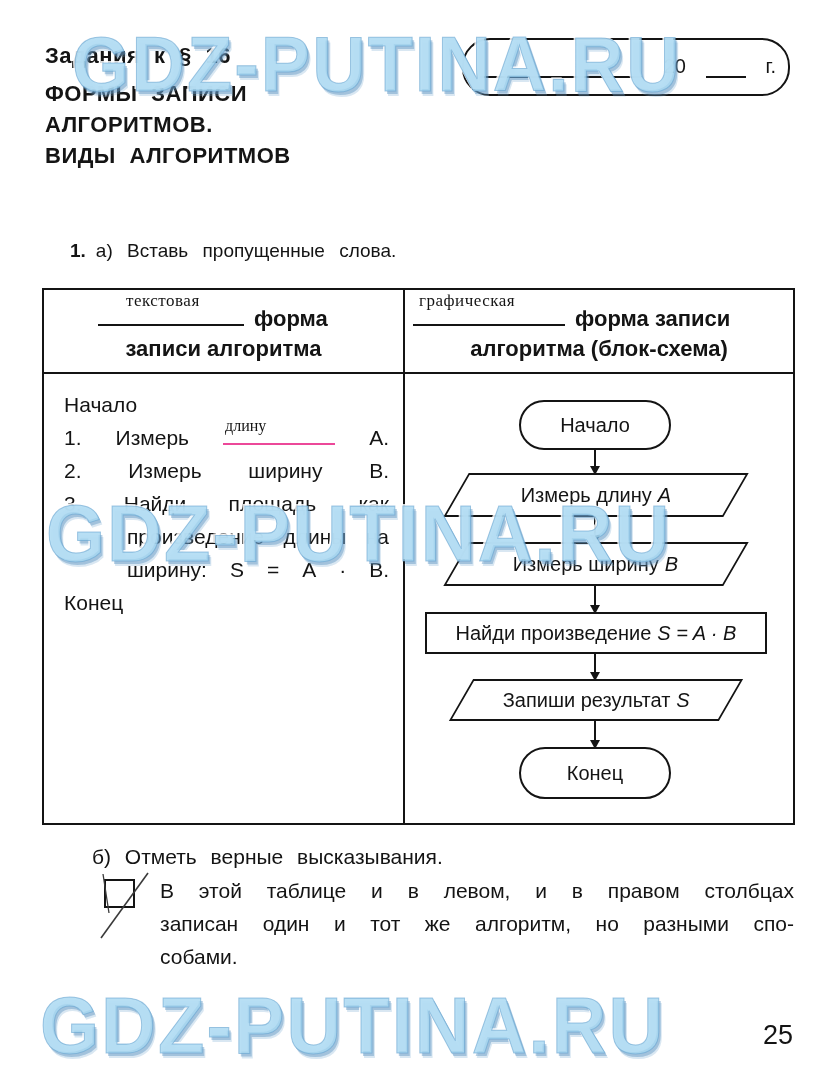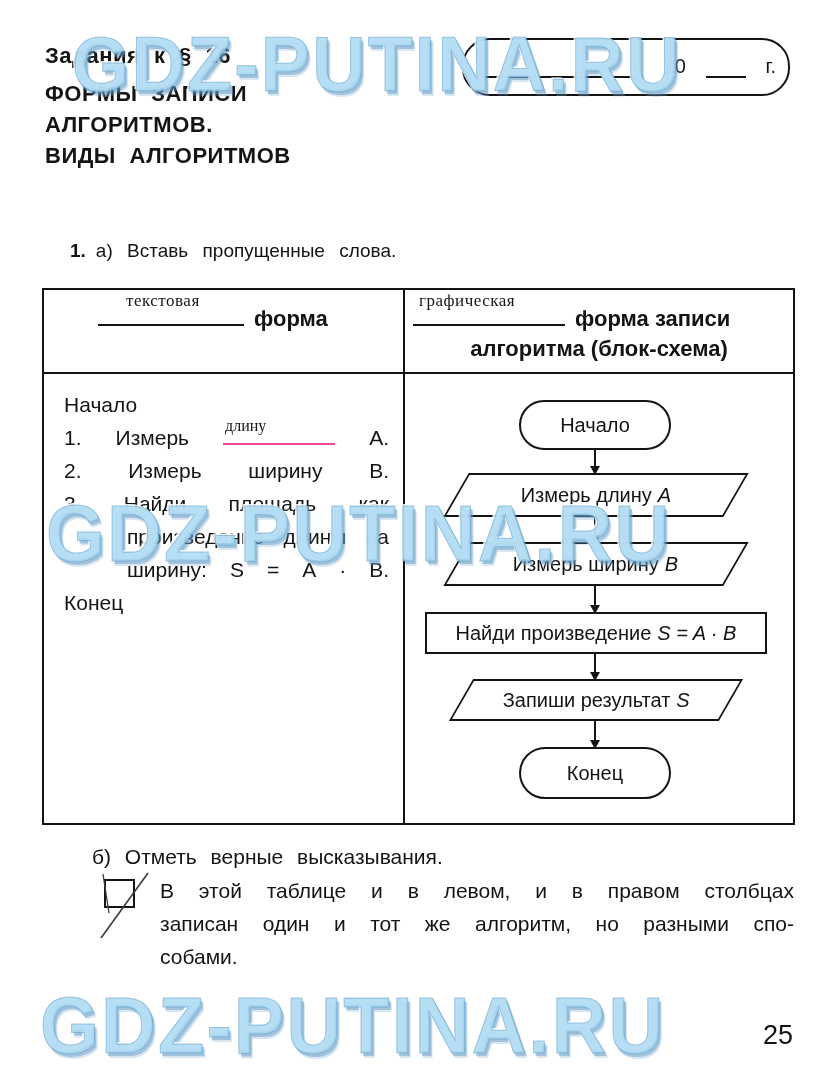--- a/index.html
+++ b/index.html
@@ -122,20 +122,21 @@
   <div class="task-line">
     <b>1.</b><span>а) Вставь пропущенные слова.</span>
   </div>
 
   <div class="wtable">
     <div class="thead">
       <div class="hcell hcell-l col-l">
         <div class="hrow1">
           <span class="hblank l"><span class="hans">текстовая</span></span><span>форма</span>
         </div>
+        <div class="hrow2">записи алгоритма</div>
       </div>
       <div class="hcell hcell-r col-r">
         <div class="hrow1">
           <span class="hblank r"><span class="hans">графическая</span></span><span>форма записи</span>
         </div>
         <div class="hrow2">алгоритма (блок-схема)</div>
       </div>
     </div>
 
     <div class="tbody">

